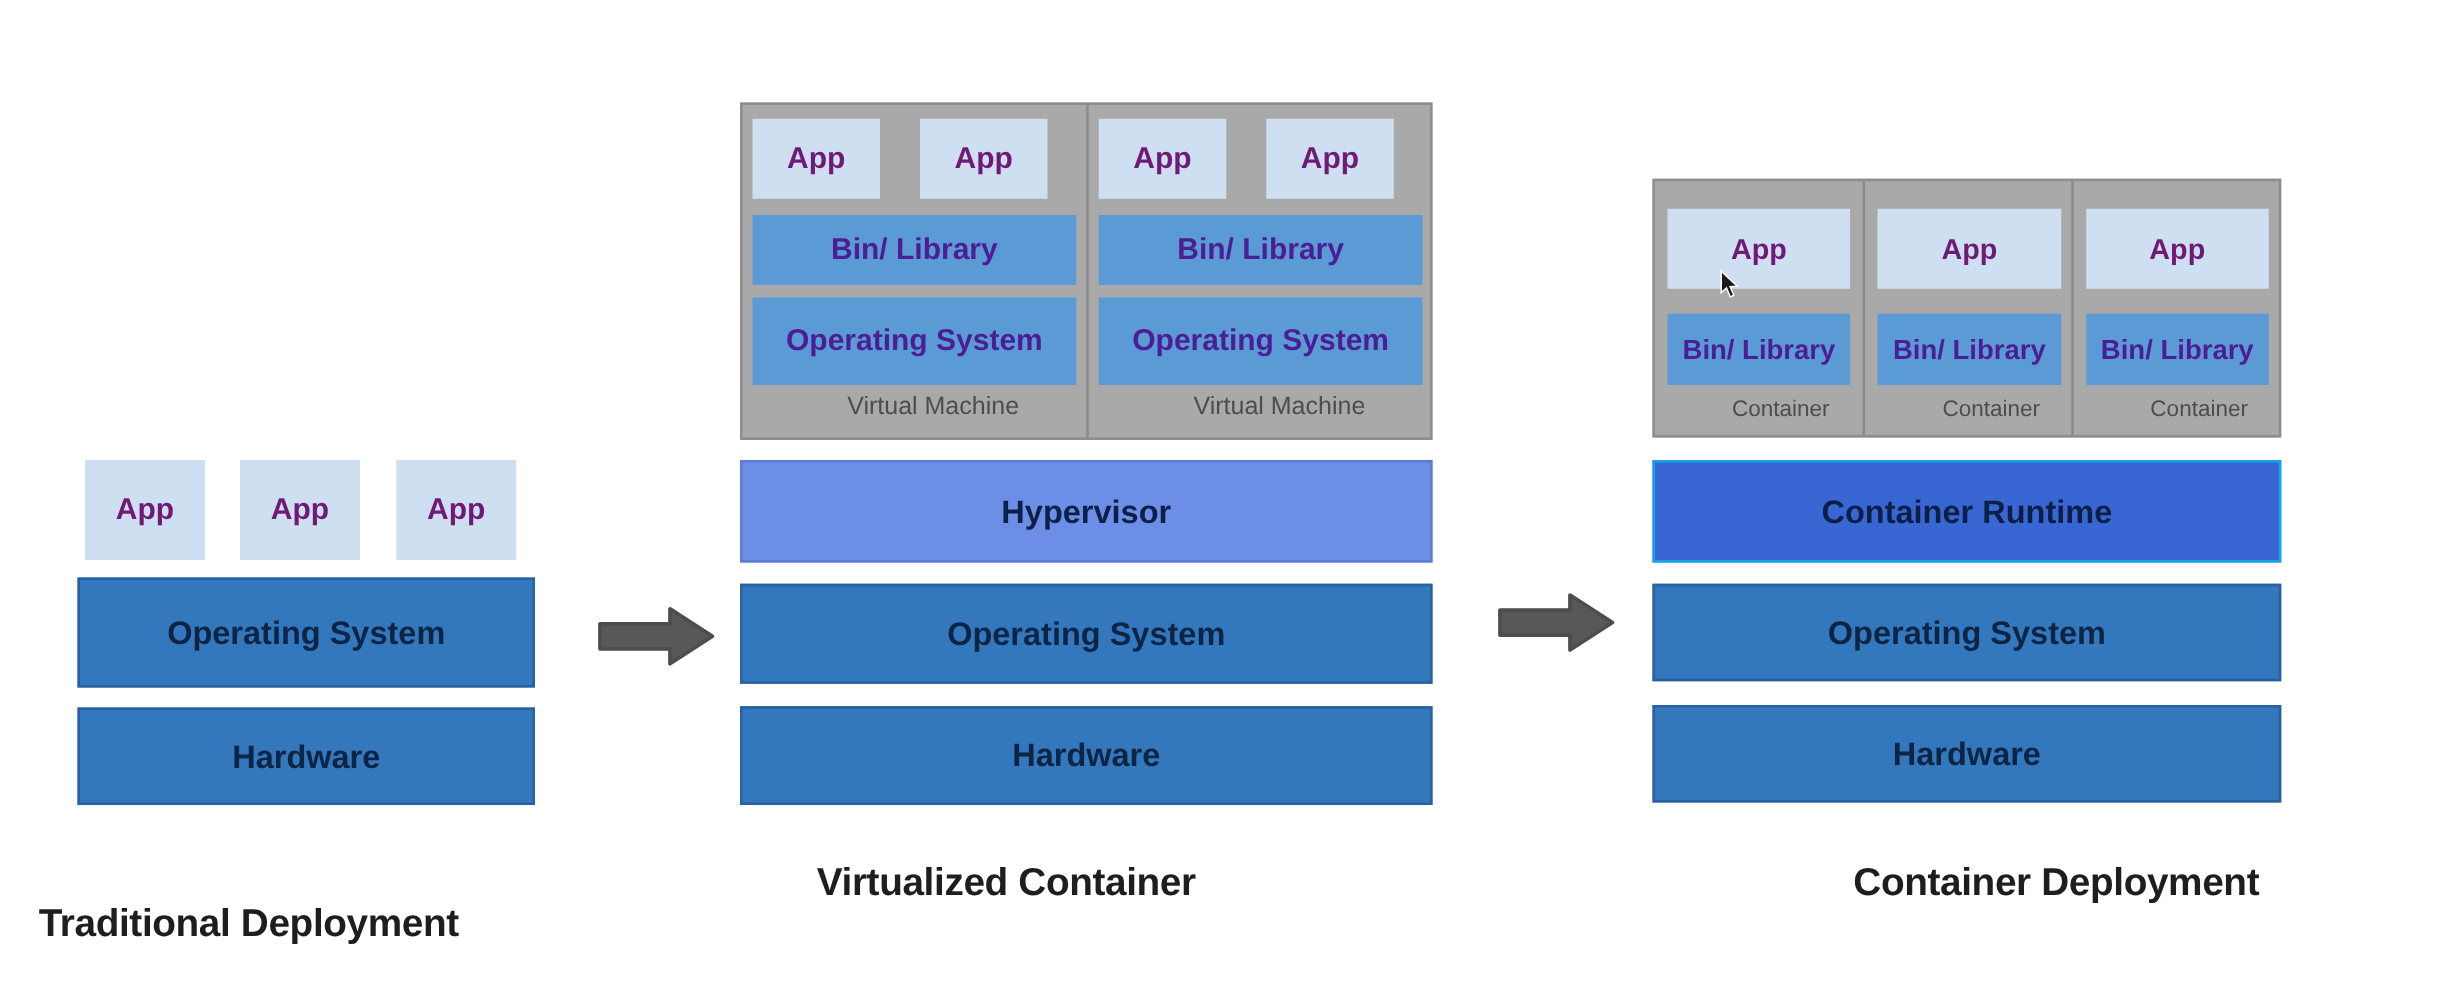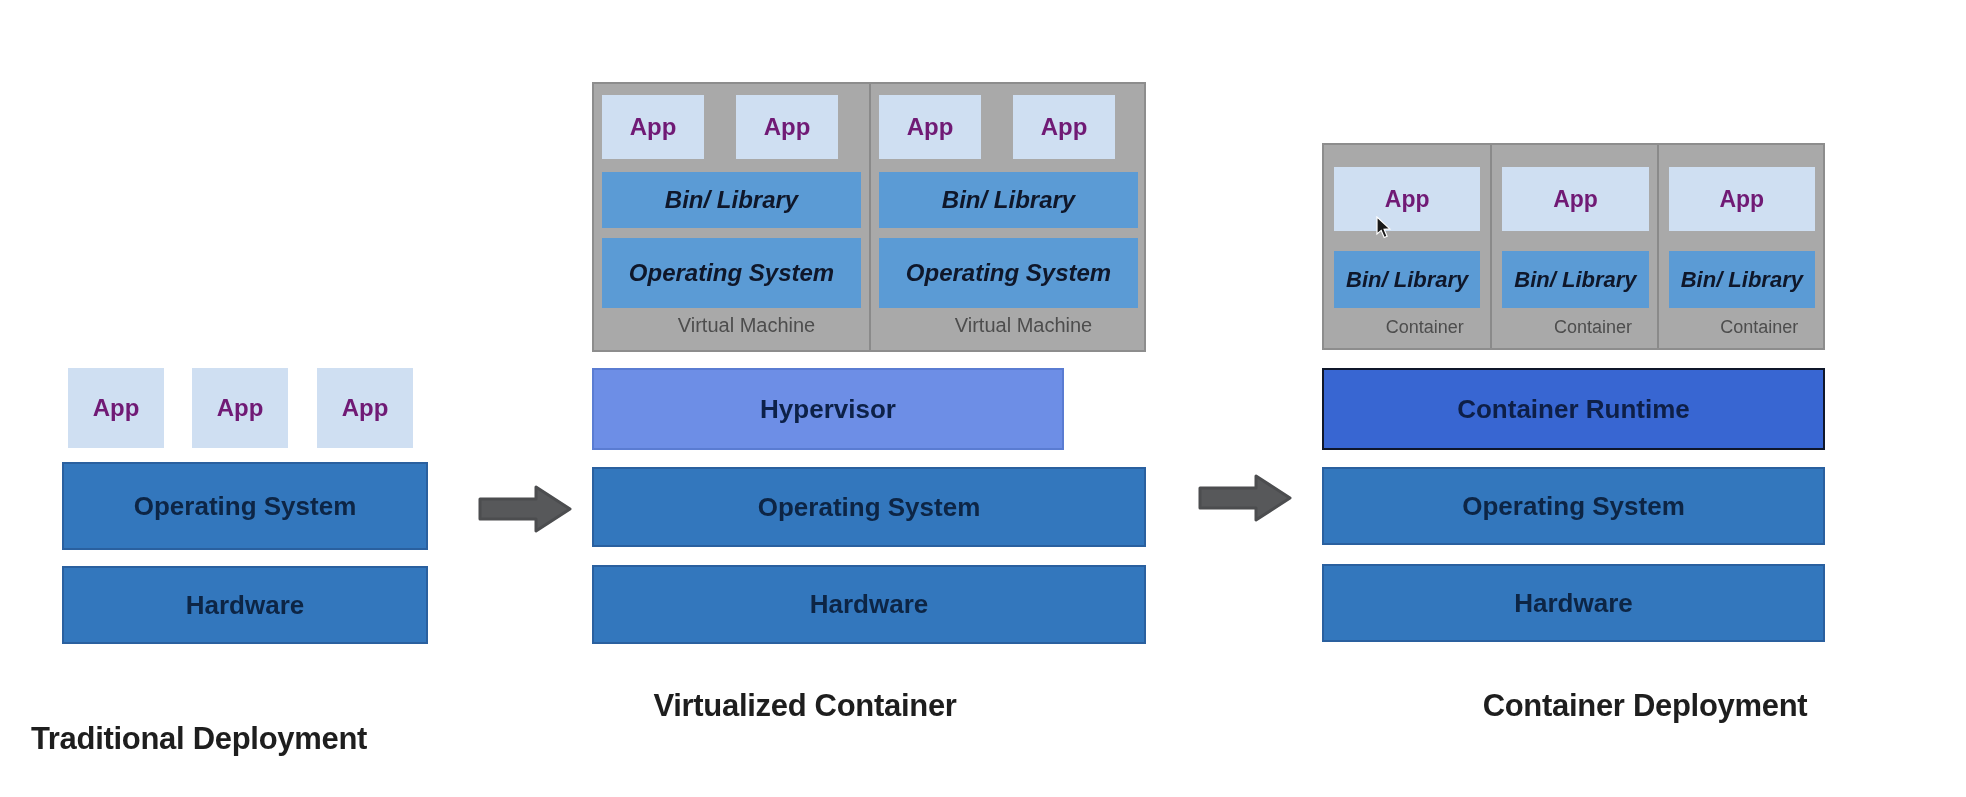--- a/index.html
+++ b/index.html
@@ -5,21 +5,21 @@
   html,body{margin:0;padding:0;background:#ffffff;}
   body{font-family:"Liberation Sans", sans-serif;}
   .canvas{position:relative;width:1966px;height:797px;background:#ffffff;overflow:hidden;}
 
   .abs{position:absolute;box-sizing:border-box;}
   .center{display:flex;align-items:center;justify-content:center;text-align:center;}
 
   
   .app-box{background:#cfdff2;color:#701a75;font-weight:bold;font-size:24px;text-align:center;}
   .bar-deep{background:#3377bd;border:2px solid #2a609f;color:#0d2545;font-weight:bold;font-size:26px;}
-  .bar-mid{background:#5b9bd5;color:#0f172a;font-weight:bold;font-size:24px;font-style:italic;}
+  .bar-mid{background:#5b9bd5;color:#4c1d95;font-weight:bold;font-size:24px;}
   .group-gray{background:#a9a9a9;border:2px solid #8d8d8d;}
   .caption-gray{color:#4d4d4d;font-size:20px;text-align:center;}
   .col-title{color:#1e1e1e;font-weight:bold;font-size:31px;text-align:center;letter-spacing:-0.3px;}
 
   
   .t-app1{left:68px;top:368px;width:96px;height:80px;}
   .t-app2{left:192px;top:368px;width:96px;height:80px;}
   .t-app3{left:317px;top:368px;width:96px;height:80px;}
   .t-os{left:62px;top:462px;width:366px;height:88px;}
   .t-hw{left:62px;top:566px;width:366px;height:78px;}
@@ -28,35 +28,35 @@
   
   .v-group{left:592px;top:82px;width:554px;height:270px;}
   .vm-cell{position:absolute;top:0;bottom:0;width:50%;}
   .vm-cell.first{left:0;}
   .vm-cell.second{left:50%;border-left:2px solid #8a8a8a;}
   .vm-apps{position:absolute;left:8px;top:11px;right:8px;height:64px;display:flex;gap:32px;}
   .vm-apps .app-box{width:102px;height:64px;display:flex;align-items:center;justify-content:center;}
   .vm-bin{left:8px;top:88px;width:calc(100% - 16px);height:56px;}
   .vm-os{left:8px;top:154px;width:calc(100% - 16px);height:70px;font-size:24px;}
   .vm-caption{left:0;top:230px;width:100%;padding-left:30px;}
-  .v-hyp{left:592px;top:368px;width:472px;height:82px;background:#6d8ee6;border:2px solid #5a7cd2;color:#0d2148;font-weight:bold;font-size:26px;}
+  .v-hyp{left:592px;top:368px;width:554px;height:82px;background:#6d8ee6;border:2px solid #5a7cd2;color:#0d2148;font-weight:bold;font-size:26px;}
   .v-os{left:592px;top:467px;width:554px;height:80px;}
   .v-hw{left:592px;top:565px;width:554px;height:79px;}
   .v-title{left:580px;top:688px;width:450px;}
 
   
   .c-group{left:1322px;top:143px;width:503px;height:207px;}
   .c-cell{position:absolute;top:0;bottom:0;width:33.333%;}
   .c-cell.n1{left:0;}
   .c-cell.n2{left:33.333%;border-left:2px solid #8a8a8a;}
   .c-cell.n3{left:66.666%;border-left:2px solid #8a8a8a;}
   .c-app{left:10px;top:22px;width:calc(100% - 20px);height:64px;font-size:23px;}
   .c-bin{left:10px;top:106px;width:calc(100% - 20px);height:57px;font-size:22px;}
   .c-caption{left:0;top:172px;width:100%;font-size:18px;padding-left:35px;}
-  .c-runtime{left:1322px;top:368px;width:503px;height:82px;background:#3866d2;border:2px solid #0f172a;color:#0e1f47;font-weight:bold;font-size:26px;}
+  .c-runtime{left:1322px;top:368px;width:503px;height:82px;background:#3866d2;border:2px solid #0ea5e9;color:#0e1f47;font-weight:bold;font-size:26px;}
   .c-os{left:1322px;top:467px;width:503px;height:78px;}
   .c-hw{left:1322px;top:564px;width:503px;height:78px;}
   .c-title{left:1420px;top:688px;width:450px;}
 
   
   .arrow1{left:478px;top:483px;width:95px;height:52px;}
   .arrow2{left:1198px;top:472px;width:95px;height:52px;}
   .cursor{left:1376px;top:216px;width:16px;height:23px;}
 </style>
 </head>

